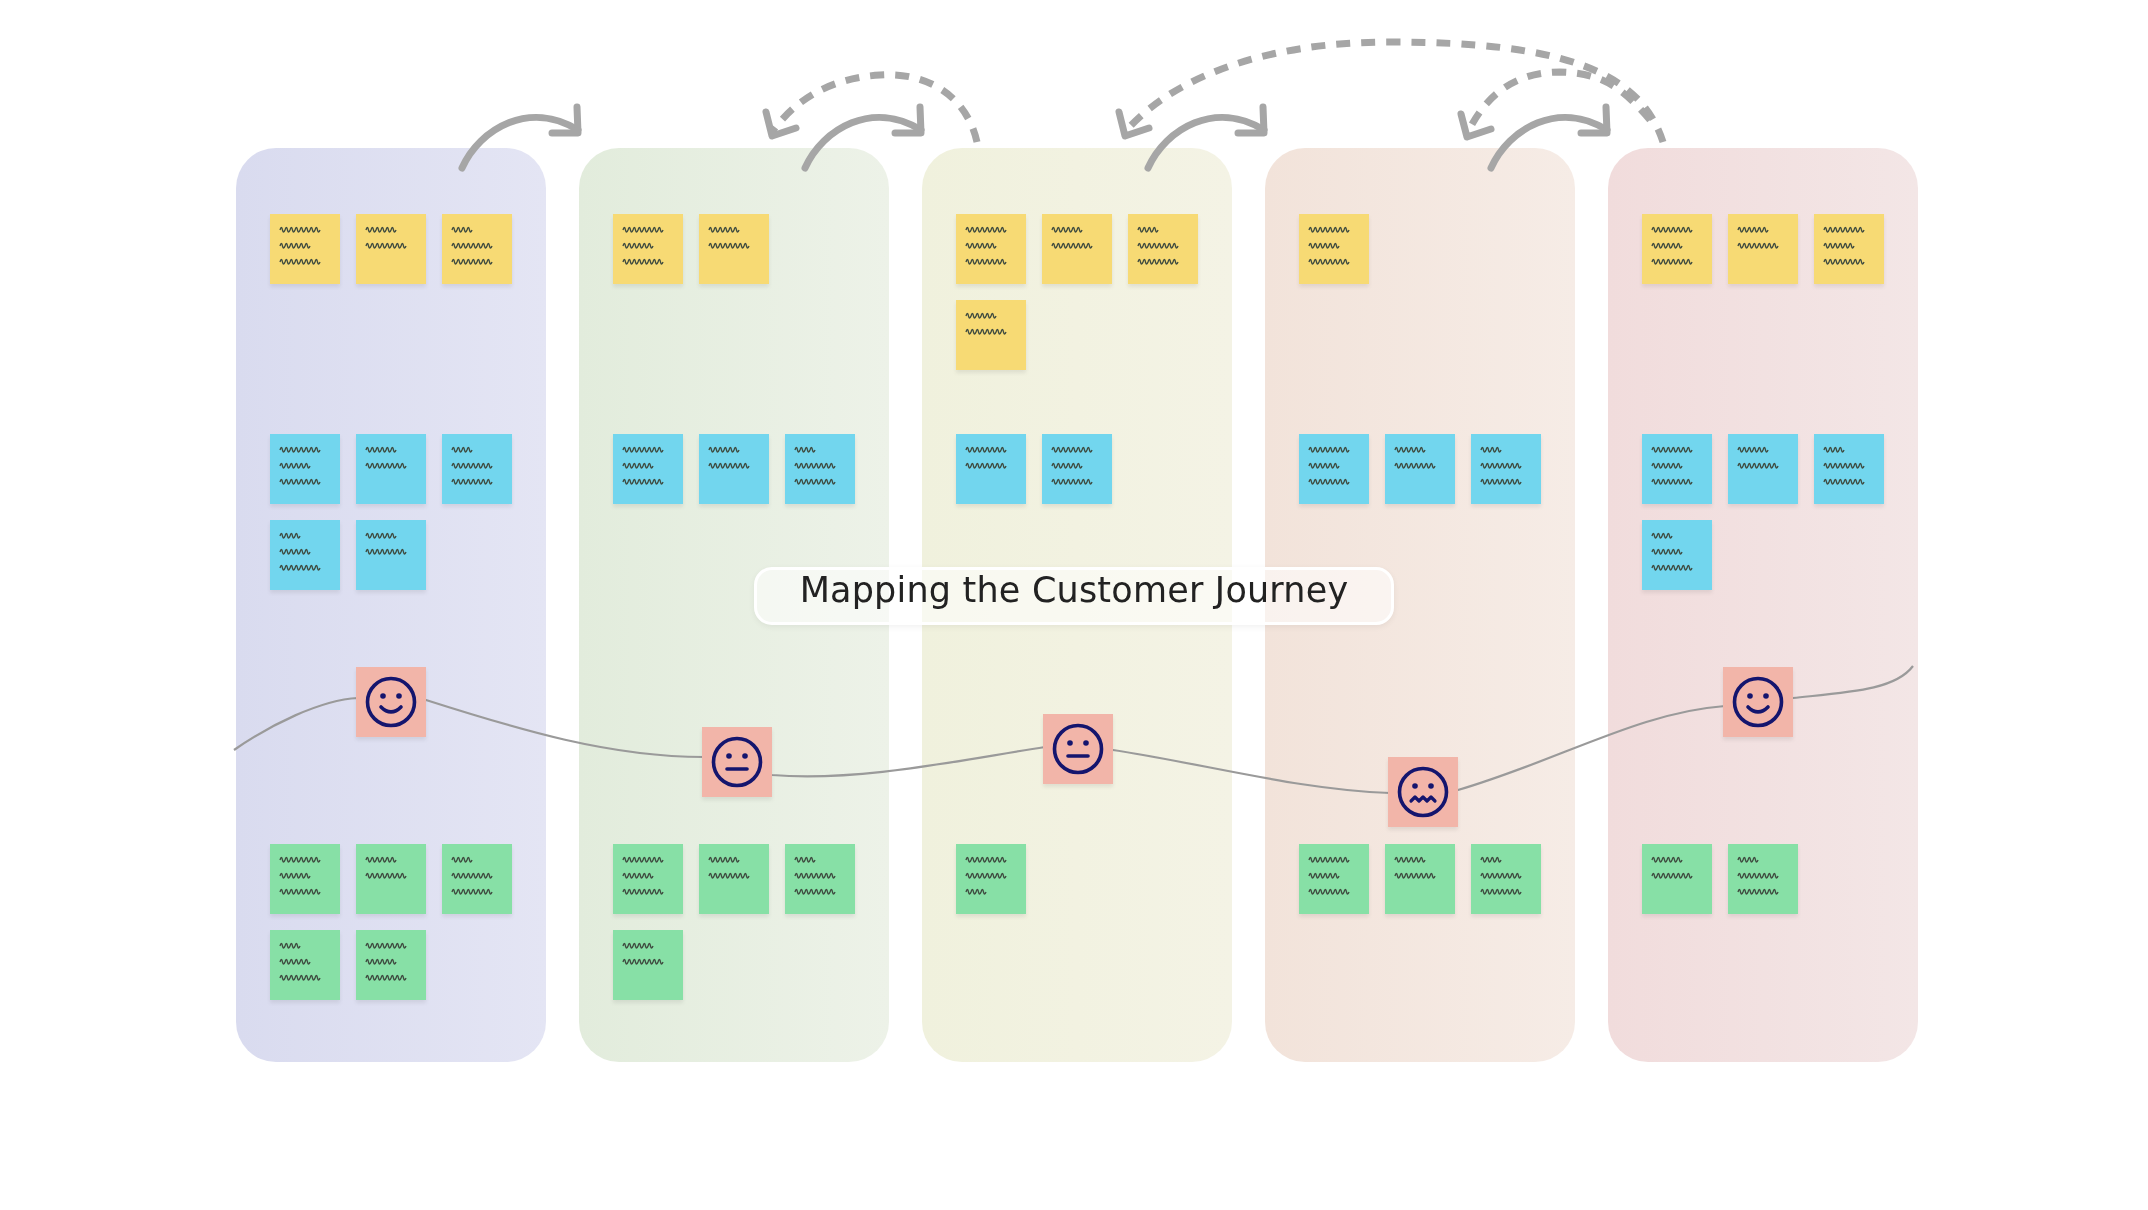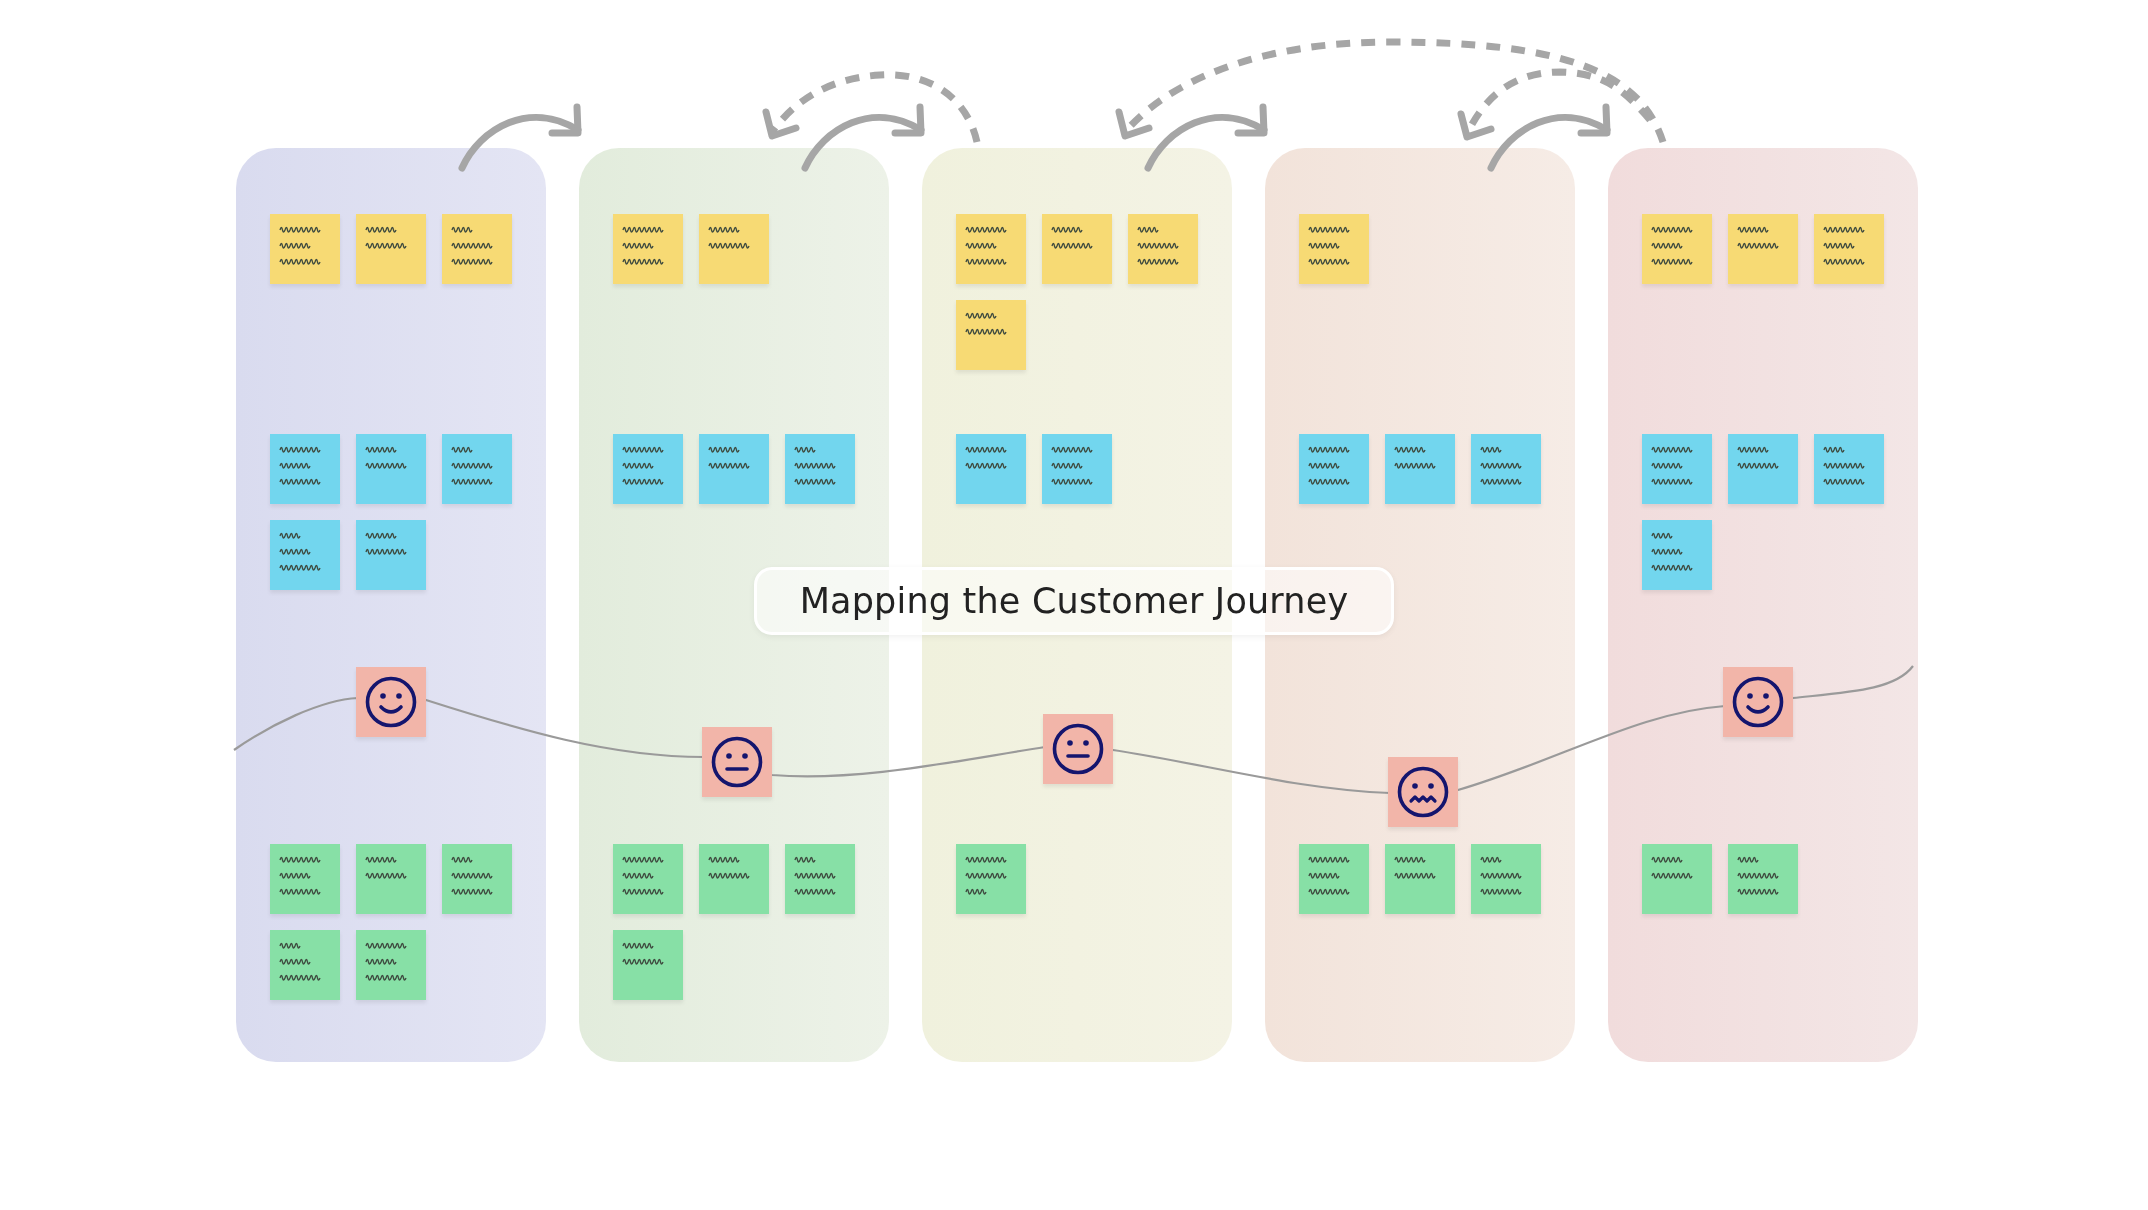--- a/index.html
+++ b/index.html
@@ -10,23 +10,23 @@
   .col-1 { left:579px;  background:linear-gradient(90deg,#e2ecdc 0%,#edf2e8 100%); }
   .col-2 { left:922px;  background:linear-gradient(90deg,#f0f1dd 0%,#f4f3e5 100%); }
   .col-3 { left:1265px; background:linear-gradient(90deg,#f2e3da 0%,#f6ece6 100%); }
   .col-4 { left:1608px; background:linear-gradient(90deg,#f1dcdc 0%,#f3e6e6 100%); }
   .sticky { position:absolute; width:70px; height:70px; box-shadow:0 3px 4px rgba(0,0,0,0.08); box-sizing:border-box; padding:10px 6px 0 9px; }
   .sticky.yellow { background:#f7da74; }
   .sticky.blue { background:#72d6ee; }
   .sticky.green { background:#87e0a6; }
   .sticky .scribble { display:block; height:11px; margin-bottom:5px; }
   .emoji-sticky { position:absolute; width:70px; height:70px; background:#f2b5a9; box-shadow:0 3px 4px rgba(0,0,0,0.08); display:flex; align-items:center; justify-content:center; }
-  .title-box { position:absolute; left:754px; top:567px; width:640px; height:68px; box-sizing:border-box;
+  .title-box { position:absolute; left:754px; top:567px; width:640px; height:58px; box-sizing:border-box;
     border:3px solid #ffffff; border-radius:18px; background:rgba(255,255,255,0.55);
-    box-shadow:0 2px 6px rgba(0,0,0,0.06); display:flex; align-items:center; justify-content:center; }
+    box-shadow:0 2px 6px rgba(0,0,0,0.06); display:flex; align-items:flex-start; justify-content:center; }
   .title-text { font-family:"DejaVu Sans", sans-serif; font-size:35px; color:#222222; letter-spacing:0.2px; }
   svg.overlay { position:absolute; left:0; top:0; width:2148px; height:1210px; pointer-events:none; }
 </style>
 </head>
 <body>
 
 <div class="stage" id="stage">
   <div class="column col-0"></div>
   <div class="column col-1"></div>
   <div class="column col-2"></div>

